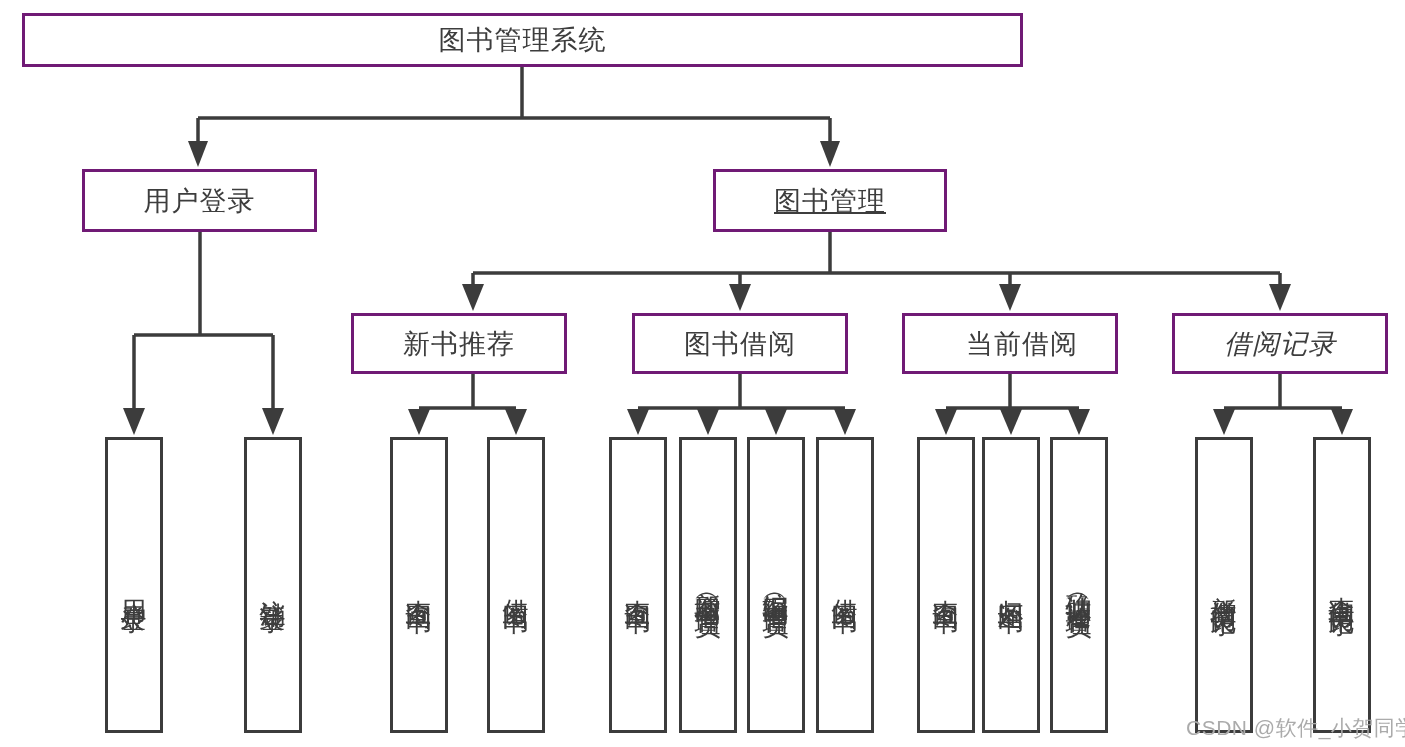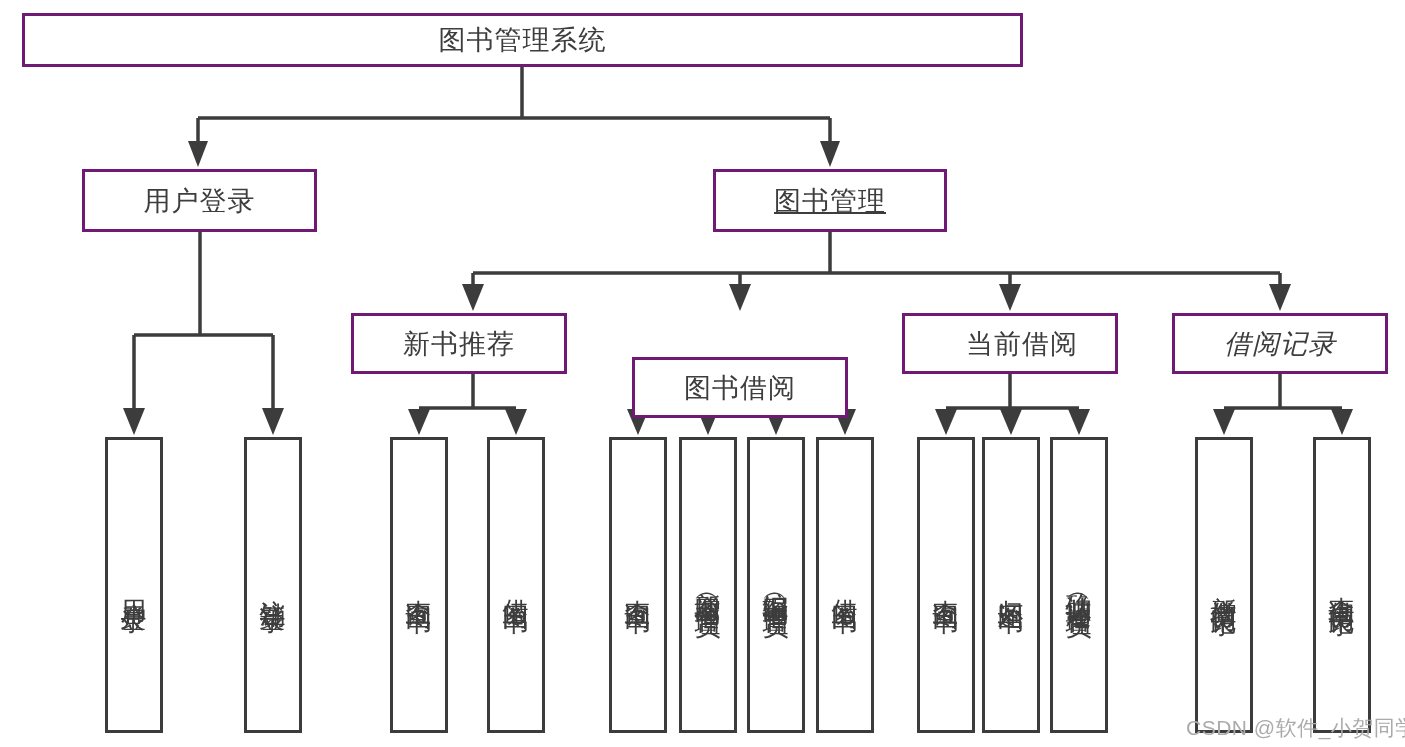--- a/index.html
+++ b/index.html
@@ -27,21 +27,21 @@
     color: #3d3d3d;
     font-size: 27px;
     letter-spacing: 1px;
     white-space: nowrap;
   }
   .root  { left: 22px;  top: 13px;  width: 1001px; height: 54px; }
   .lv2-a { left: 82px;  top: 169px; width: 235px;  height: 63px; }
   .lv2-b { left: 713px; top: 169px; width: 234px;  height: 63px; text-decoration: underline; }
   .lv3   { top: 313px; width: 216px; height: 61px; }
   .lv3-a { left: 351px; }
-  .lv3-b { left: 632px; margin-top: 44px; }
+  .lv3-b { left: 632px; }
   .lv3-c { left: 902px; padding-left: 24px; }
   .lv3-d { left: 1172px; font-style: italic; }
   .leaf {
     position: absolute;
     box-sizing: border-box;
     top: 437px;
     width: 58px;
     height: 296px;
     border: 3px solid #3c3c3c;
     background: #ffffff;

